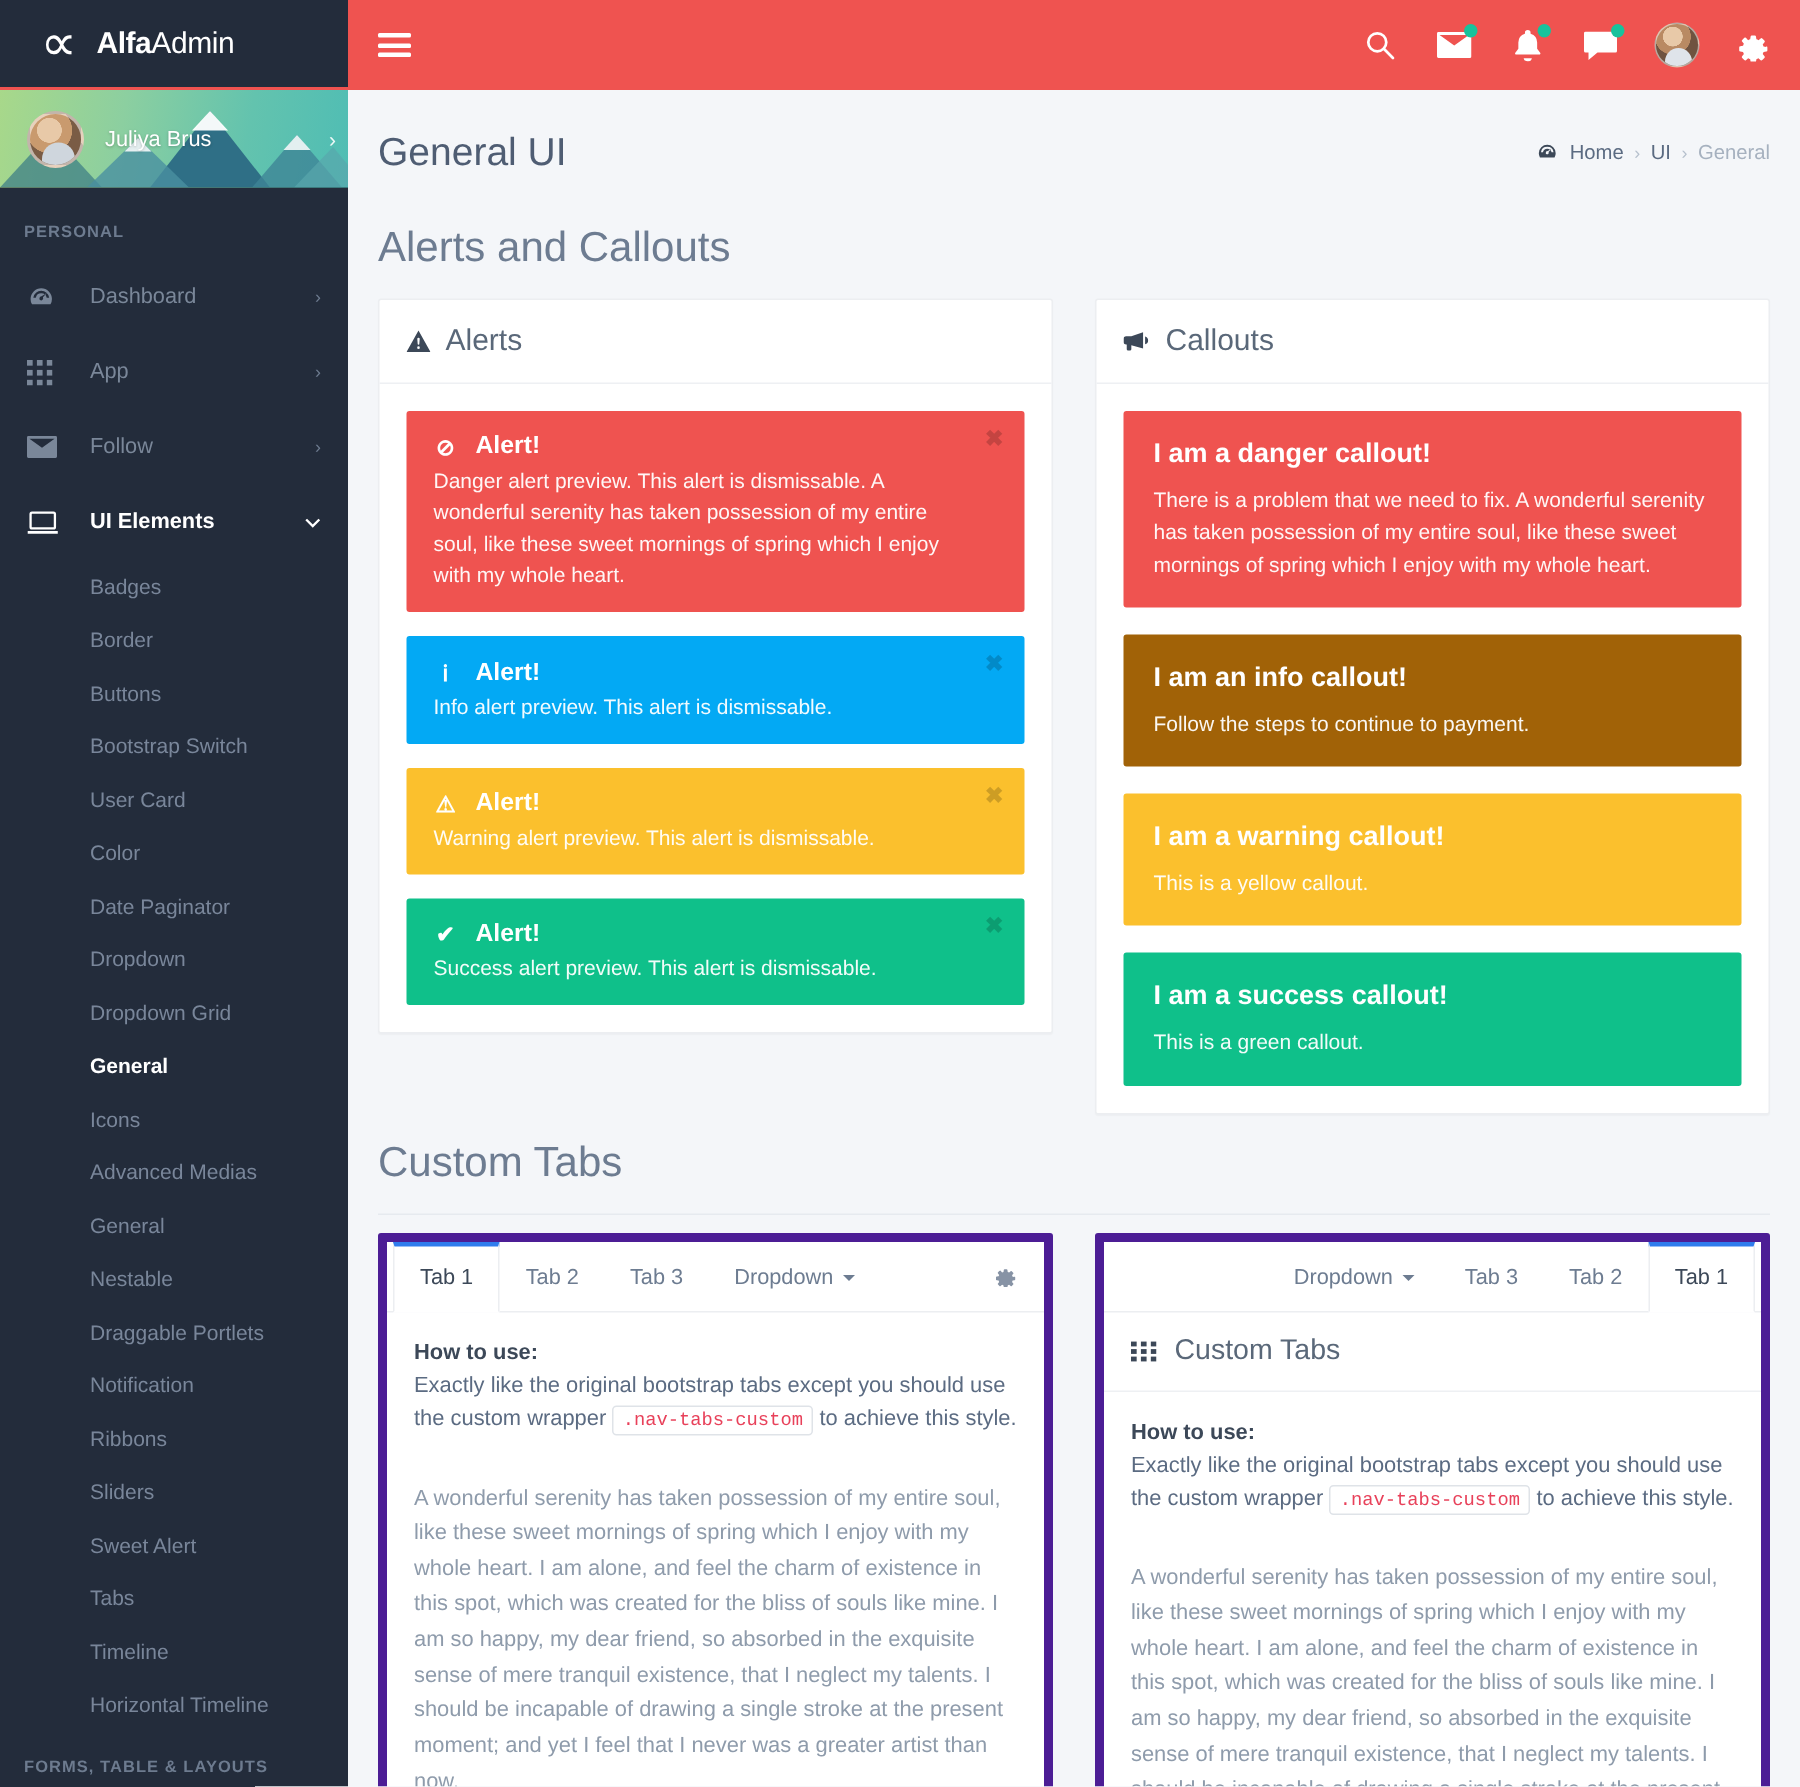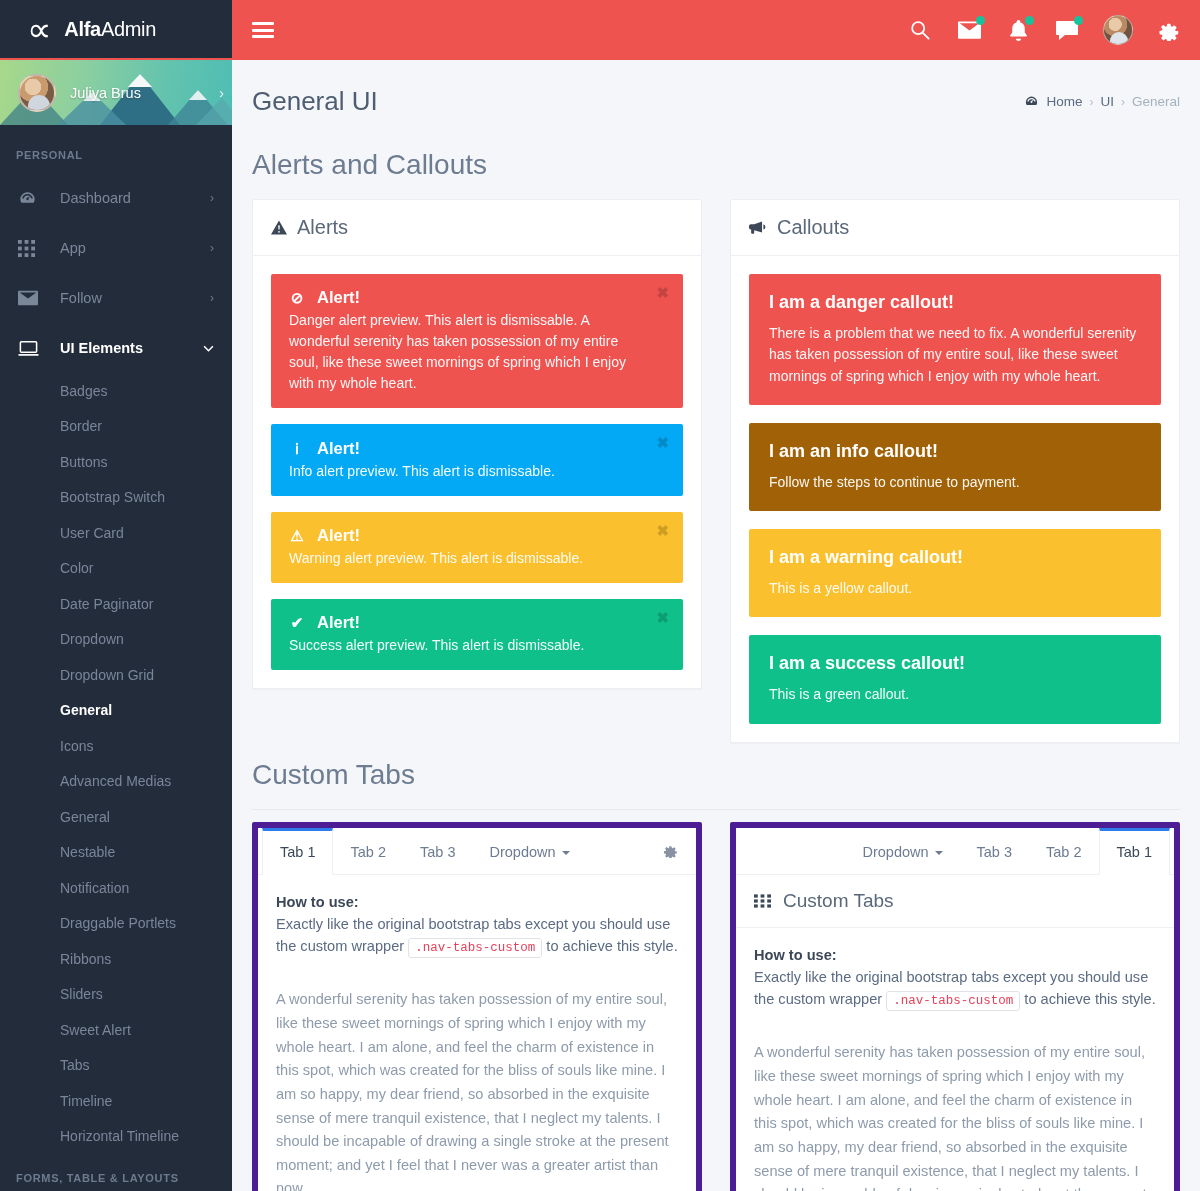--- a/index.html
+++ b/index.html
@@ -315,22 +315,22 @@
         <div class="nav-sub">User Card</div>
         <div class="nav-sub">Color</div>
         <div class="nav-sub">Date Paginator</div>
         <div class="nav-sub">Dropdown</div>
         <div class="nav-sub">Dropdown Grid</div>
         <div class="nav-sub active">General</div>
         <div class="nav-sub">Icons</div>
         <div class="nav-sub">Advanced Medias</div>
         <div class="nav-sub">General</div>
         <div class="nav-sub">Nestable</div>
+        <div class="nav-sub">Draggable Portlets</div>
         <div class="nav-sub">Notification</div>
-        <div class="nav-sub">Draggable Portlets</div>
         <div class="nav-sub">Ribbons</div>
         <div class="nav-sub">Sliders</div>
         <div class="nav-sub">Sweet Alert</div>
         <div class="nav-sub">Tabs</div>
         <div class="nav-sub">Timeline</div>
         <div class="nav-sub">Horizontal Timeline</div>
       </div>
 
       <div class="nav-header">FORMS, TABLE &amp; LAYOUTS</div>
     </nav>

